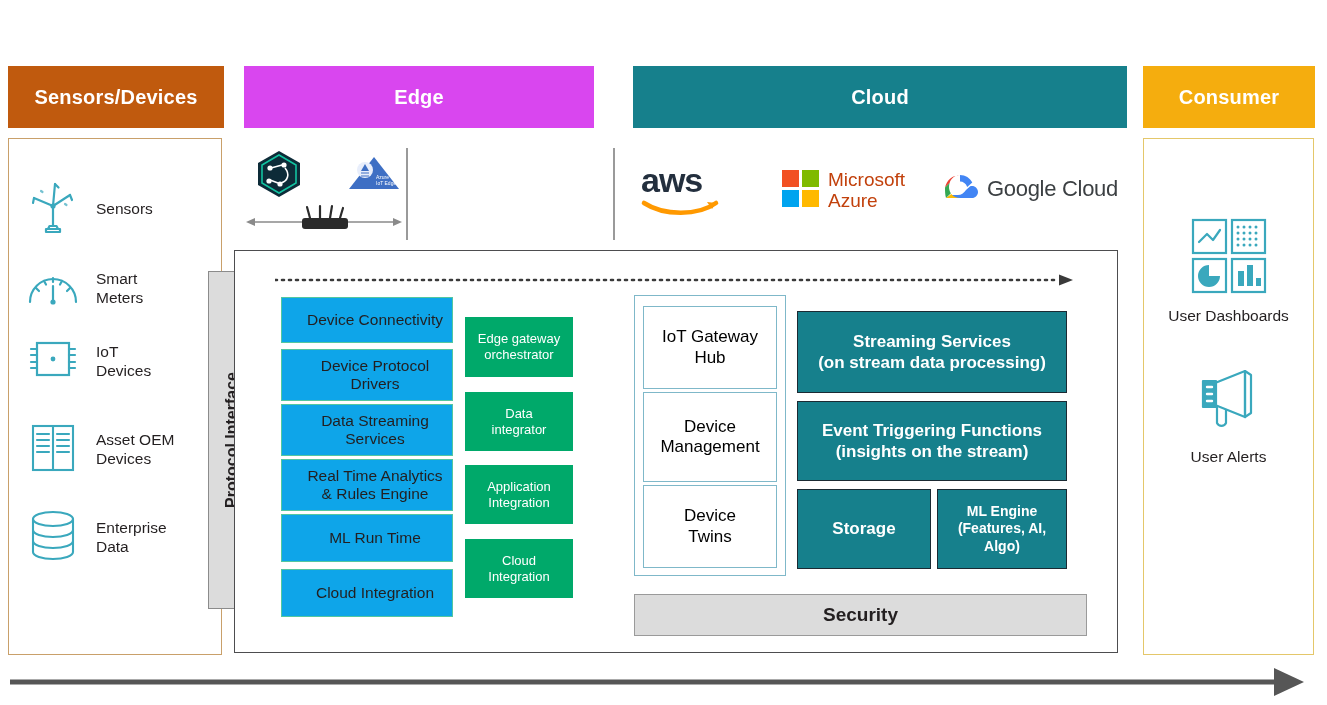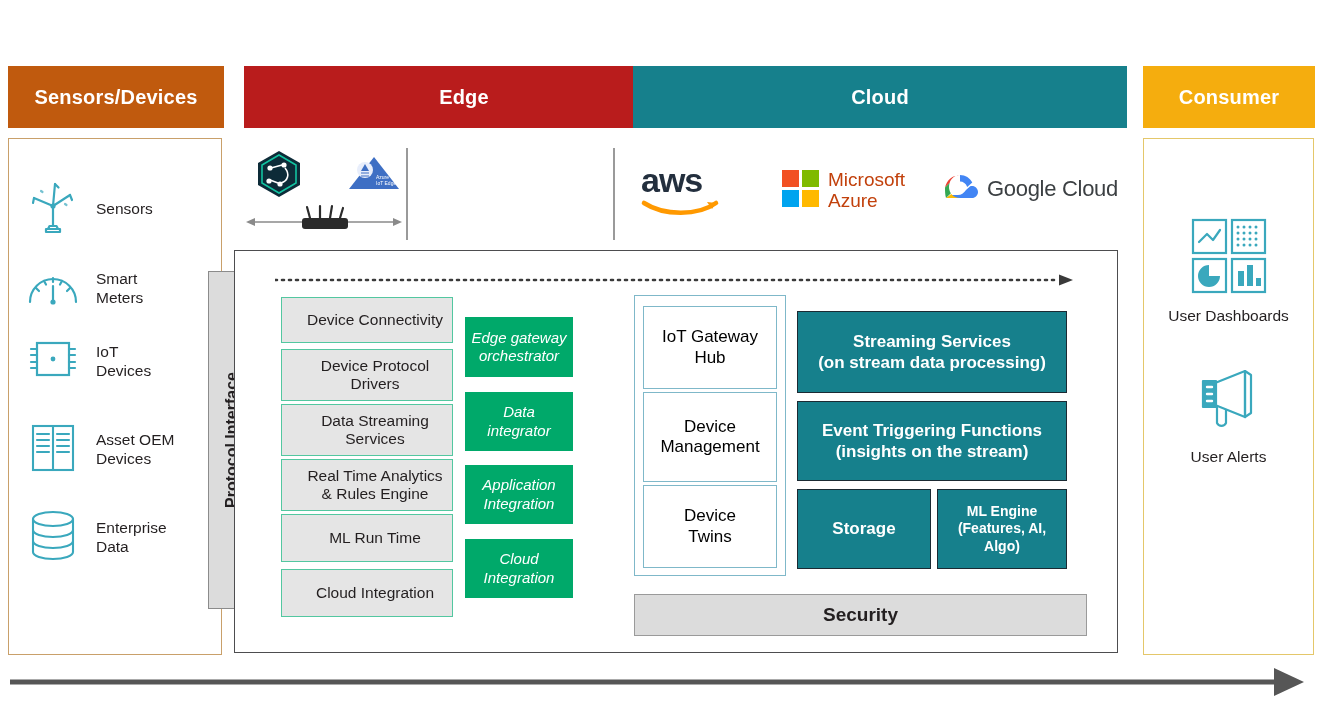--- a/index.html
+++ b/index.html
@@ -3,21 +3,21 @@
 <meta charset="utf-8">
 <style>
   html,body{margin:0;padding:0;background:#ffffff;}
   body{width:1327px;height:705px;font-family:"Liberation Sans",sans-serif;color:#231f20;overflow:hidden;}
   .stage{position:relative;width:1327px;height:705px;}
 
   
   .band{position:absolute;display:flex;align-items:center;justify-content:center;
         font-weight:bold;font-size:20px;color:#ffffff;letter-spacing:.2px;}
   #band-sensors{left:8px;top:66px;width:216px;height:62px;background:#c05a0e;text-align:right;}
-  #band-edge{left:244px;top:66px;width:350px;height:62px;background:#b91c1c;padding-left:45px;}
+  #band-edge{left:244px;top:66px;width:350px;height:62px;background:#d946ef;}
   #band-cloud{left:633px;top:66px;width:494px;height:62px;background:#16808c;}
   #band-consumer{left:1143px;top:66px;width:172px;height:62px;background:#f5ad0e;}
 
   
   #panel-sensors{position:absolute;left:8px;top:138px;width:214px;height:517px;
                  border:1.5px solid #c9a06a;box-sizing:border-box;background:#fff;}
   #panel-consumer{position:absolute;left:1143px;top:138px;width:171px;height:517px;
                  border:1.5px solid #e4c76a;box-sizing:border-box;background:#fff;}
   #panel-main{position:absolute;left:234px;top:250px;width:884px;height:403px;
               border:1.5px solid #4d4d4f;box-sizing:border-box;background:#fff;}
@@ -46,27 +46,27 @@
   #logo-azure{position:absolute;left:782px;top:170px;display:flex;align-items:center;gap:9px;}
   #azure-word{font-size:19px;line-height:1.06;color:#c2410c;}
   #logo-gcp{position:absolute;left:942px;top:172px;display:flex;align-items:center;gap:9px;}
   #gcp-word{font-size:22px;color:#3c4043;letter-spacing:-.3px;}
 
   
   #dotted-arrow{position:absolute;left:275px;top:272px;width:800px;height:12px;}
 
   
   .edge-box{position:absolute;left:281px;width:172px;border:1.3px solid #53c7a0;
-            box-sizing:border-box;background:#e5e5e5;display:flex;align-items:center;
+            box-sizing:border-box;background:#0ea5e9;display:flex;align-items:center;
             justify-content:center;text-align:center;font-size:15.5px;line-height:1.16;
             color:#231f20;white-space:pre-line;padding-left:16px;}
   
   .edge-green{position:absolute;left:465px;width:108px;background:#00a96a;
               display:flex;align-items:center;justify-content:center;text-align:center;
-              font-size:15px;line-height:1.22;color:#ffffff;white-space:pre-line;font-style:italic;}
+              font-size:13px;line-height:1.22;color:#ffffff;white-space:pre-line;}
 
   
   #gw-group{position:absolute;left:634px;top:295px;width:152px;height:281px;
             border:1.3px solid #7fb8c9;box-sizing:border-box;background:#fff;}
   .gw-box{position:absolute;left:8px;width:134px;border:1.3px solid #7fb8c9;
           box-sizing:border-box;background:#fff;display:flex;align-items:center;
           justify-content:center;text-align:center;font-size:17px;line-height:1.18;
           color:#000000;white-space:pre-line;}
 
   

